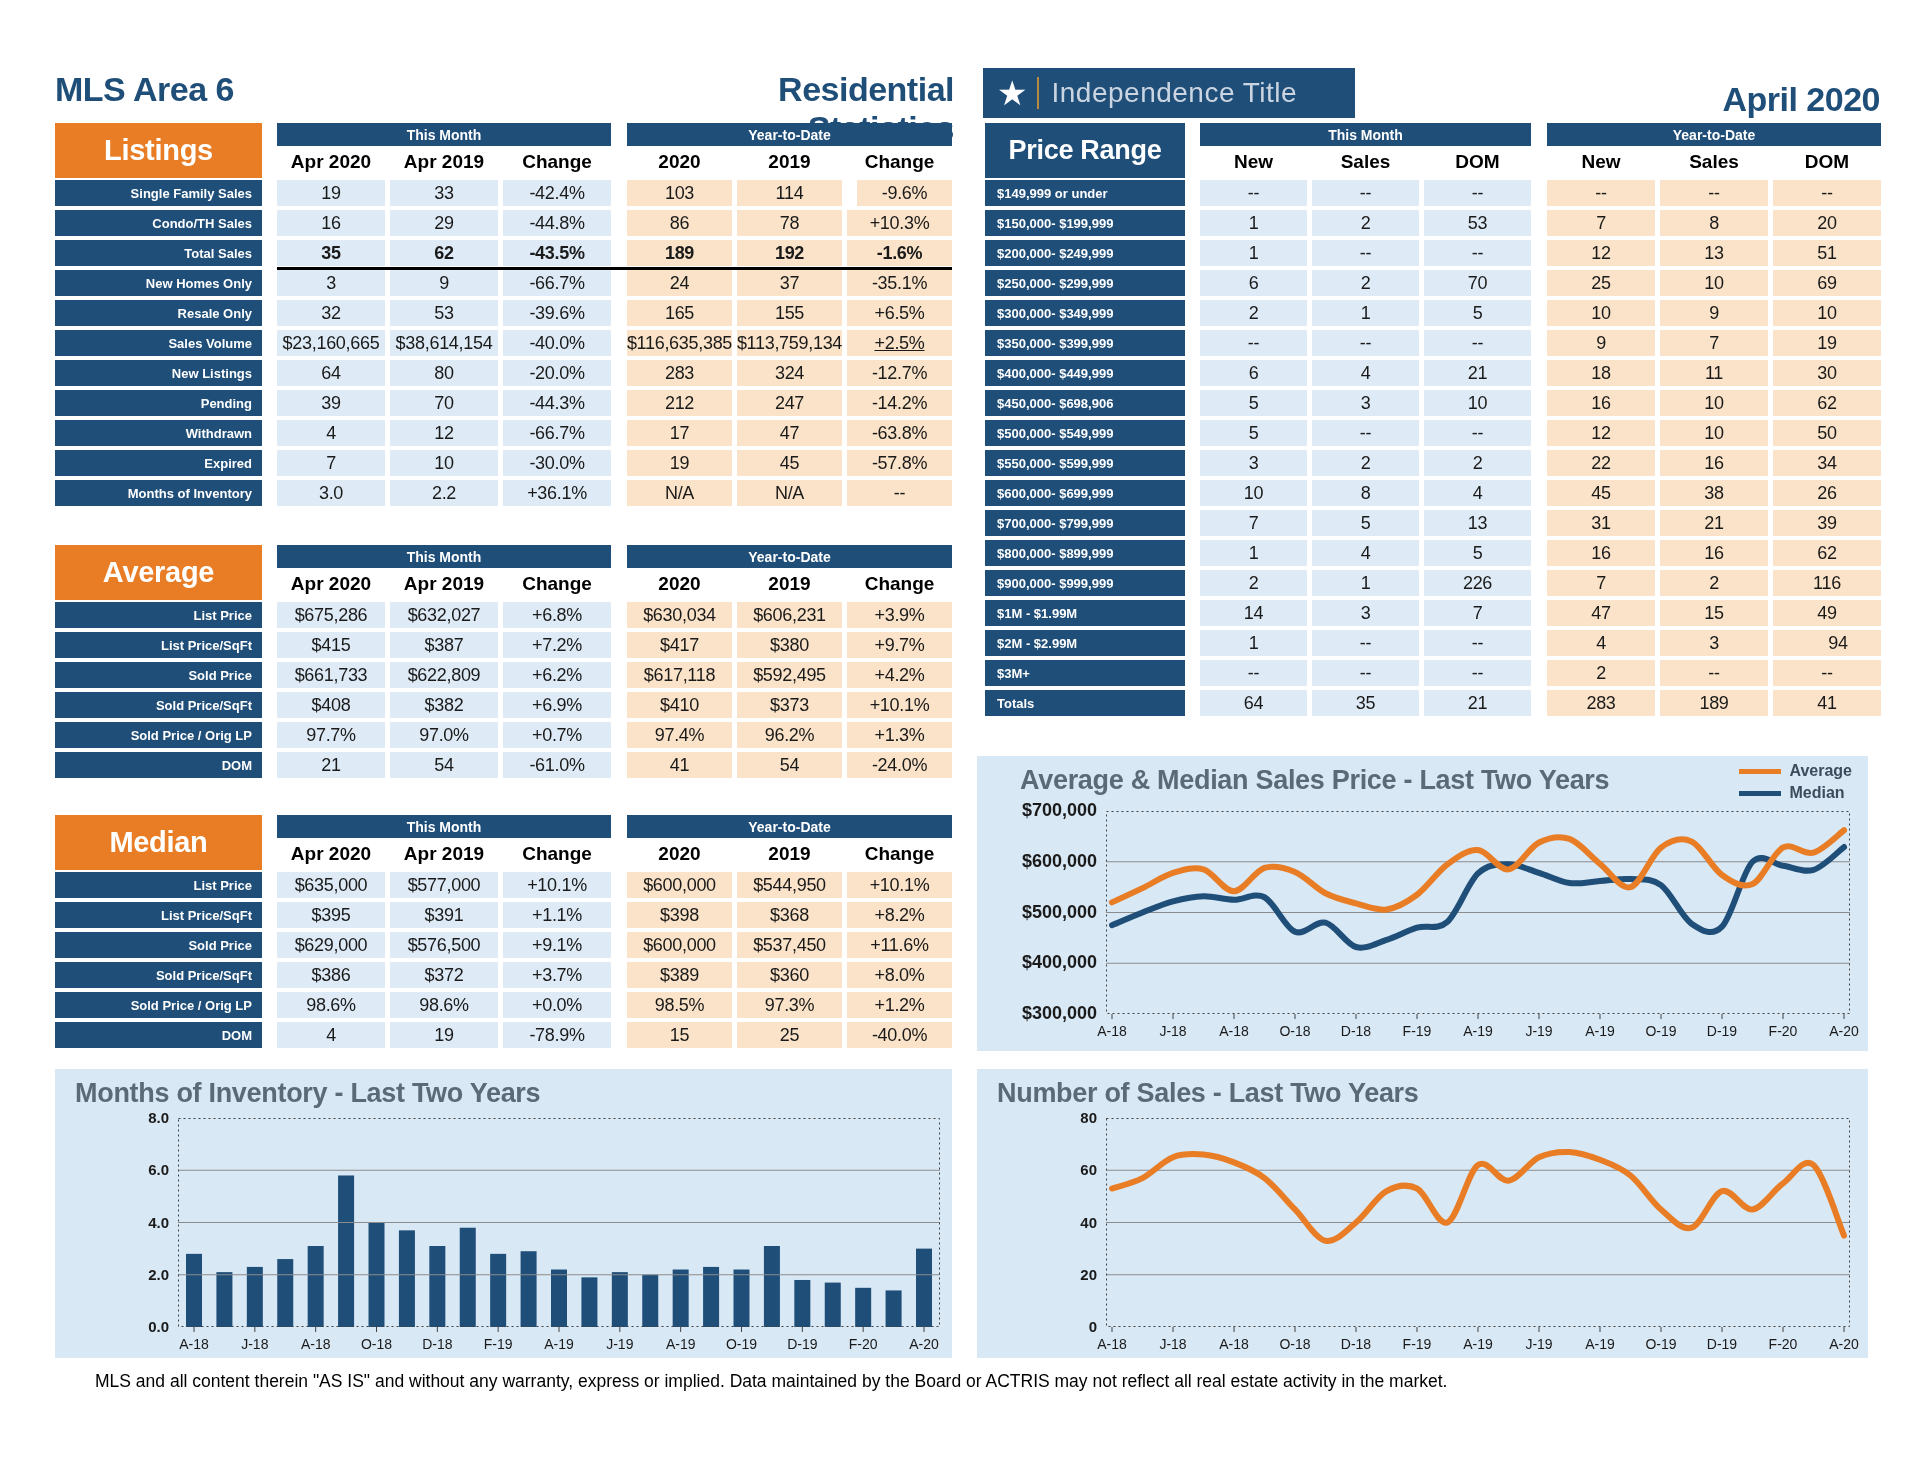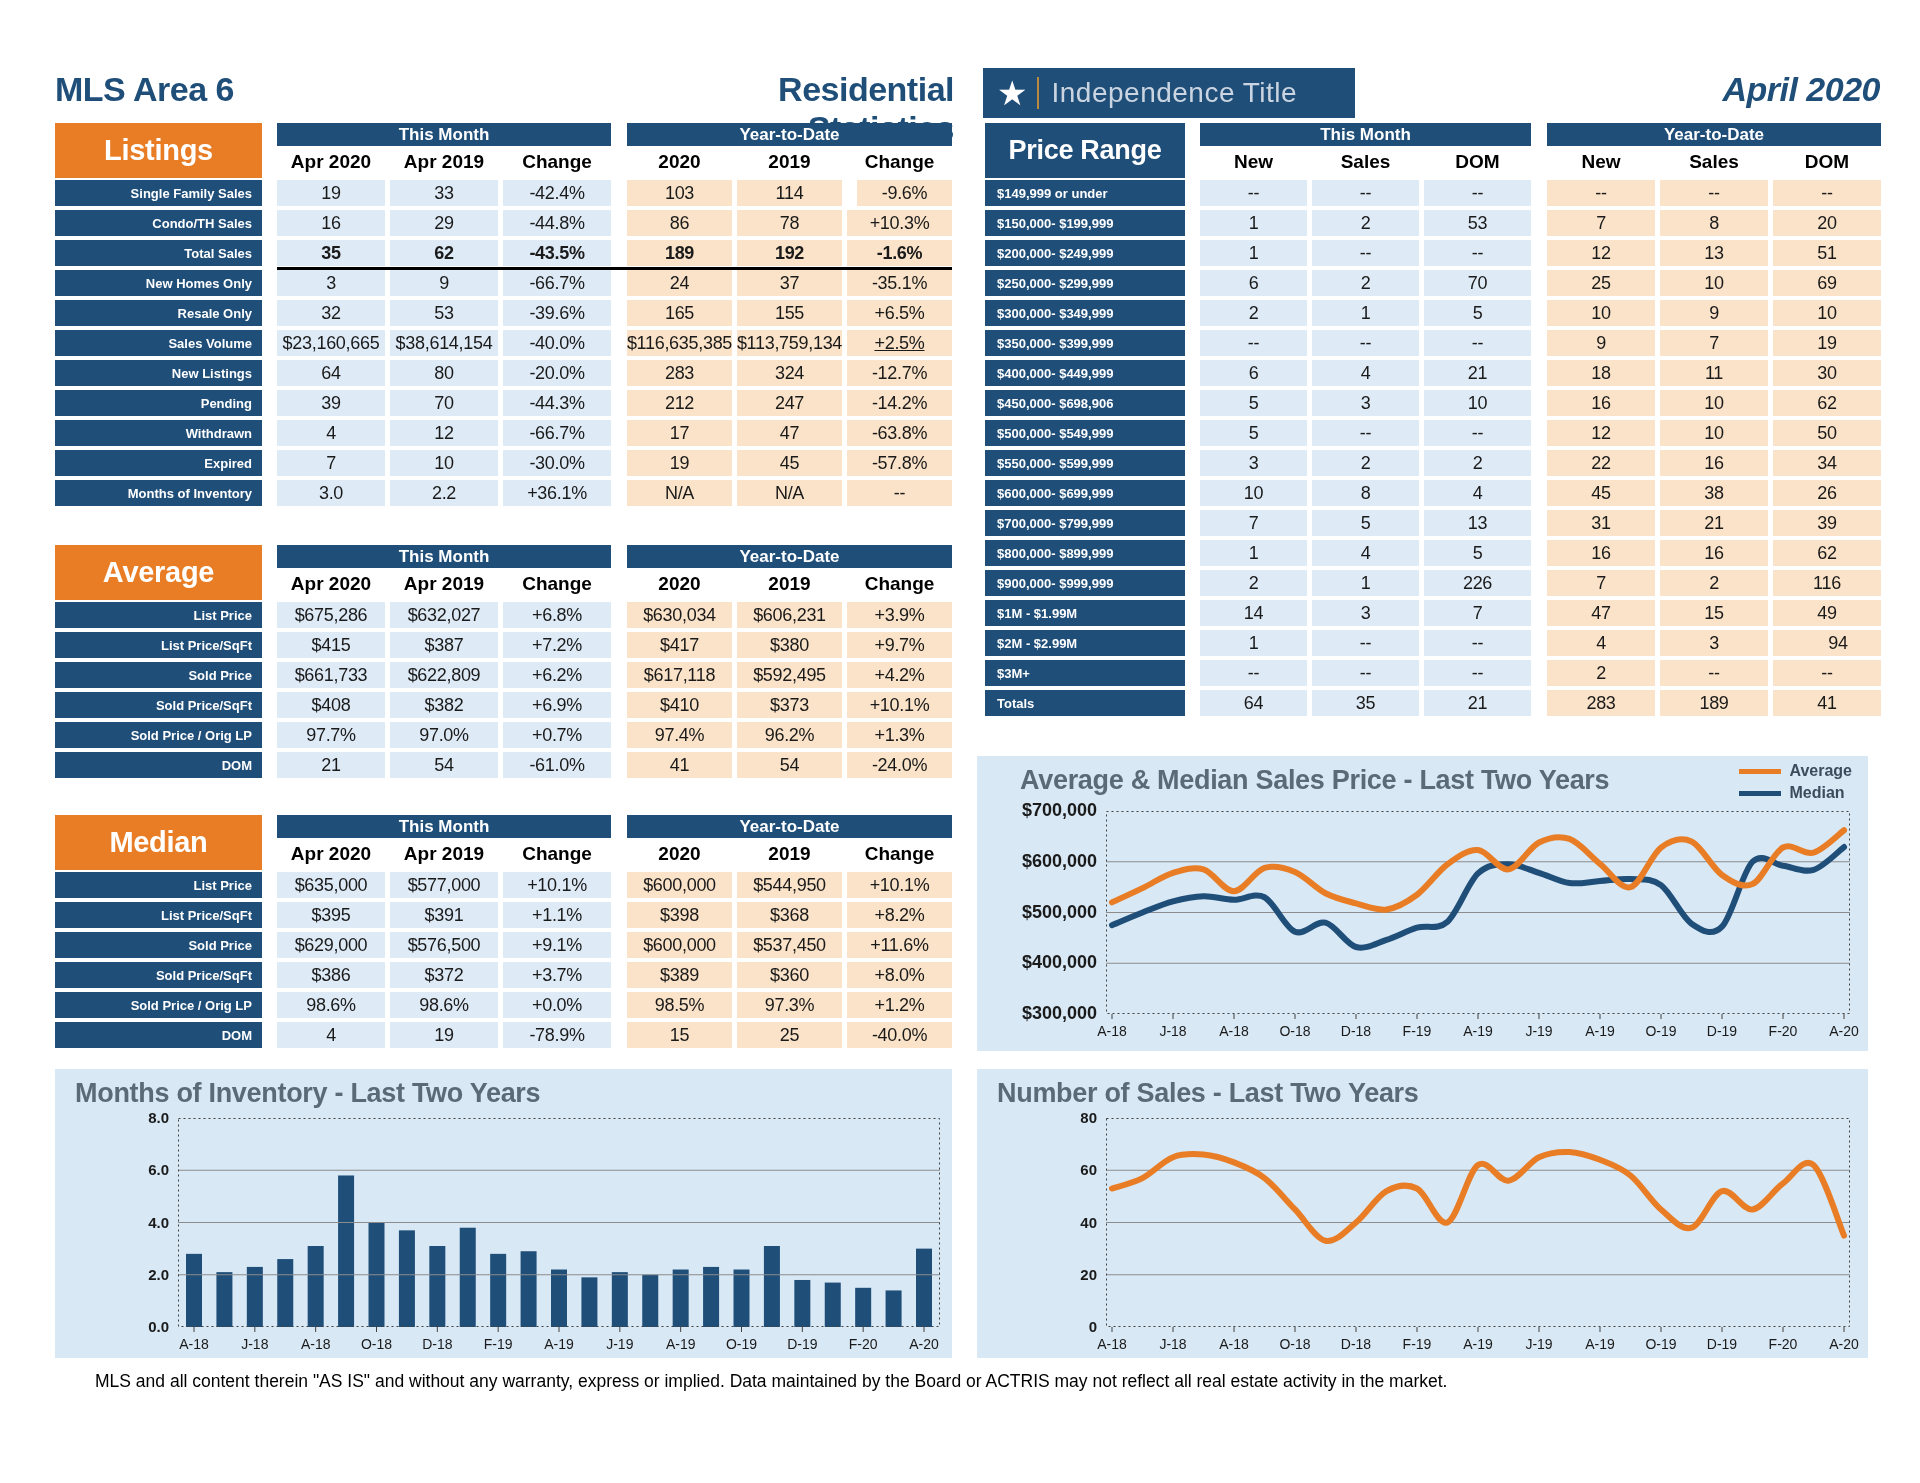--- a/index.html
+++ b/index.html
@@ -4,21 +4,21 @@
 <style>
   html,body{margin:0;padding:0;}
   body{width:1920px;height:1483px;position:relative;background:#ffffff;
        font-family:"Liberation Sans", sans-serif;overflow:hidden;}
   #page{position:absolute;inset:0;}
 
   
   .hdr-title{position:absolute;font-size:34px;font-weight:bold;color:#1F4E79;letter-spacing:-0.5px;}
   #area-title{left:55px;top:70px;}
   #report-title{left:634px;top:70px;width:320px;text-align:right;}
-  #date-title{left:1560px;top:70px;width:320px;text-align:right;font-style:italic;}
+  #date-title{left:1560px;top:80px;width:320px;text-align:right;}
   #logo{position:absolute;left:983px;top:68px;width:372px;height:50px;background:#1F4E79;
         display:flex;align-items:center;padding-left:14px;box-sizing:border-box;}
   .logo-star{color:#ffffff;font-size:34px;line-height:1;margin-right:10px;}
   .logo-divider{width:2px;height:32px;background:#B98A3E;margin-right:12px;}
   .logo-text{color:#CBD5E1;font-size:28px;letter-spacing:0.5px;font-weight:400;white-space:nowrap;}
 
   
   .tbl{position:absolute;}
   .tbl-left{--cols:207px 5px 108px 108px 108px 6px 105px 105px 105px;width:897px;}
   .tbl-price{--cols:200px 5px 107px 107px 107px 6px 108px 108px 108px;width:896px;}
@@ -29,21 +29,21 @@
 
   .thead{display:grid;grid-template-columns:var(--cols);grid-template-rows:23px 32px;
          column-gap:5px;margin-bottom:2px;}
   .trow{display:grid;grid-template-columns:var(--cols);column-gap:5px;height:26px;
         margin-bottom:4px;position:relative;}
 
   .tbl-label{grid-row:1/3;grid-column:1;display:flex;align-items:center;justify-content:center;
              color:#fff;font-weight:bold;font-size:29px;letter-spacing:-0.3px;}
   .tbl-label.orange{background:#E87D26;}
   .tbl-label.navy{background:#1F4E79;font-size:27px;}
-  .secbar{grid-row:1;background:#1F4E79;color:#fff;font-weight:bold;font-size:17px;
+  .secbar{grid-row:1;background:#1F4E79;color:#fff;font-weight:bold;font-size:14px;
           display:flex;align-items:center;justify-content:center;}
   .secbar.tmspan{grid-column:3/6;}
   .secbar.ytdspan{grid-column:7/10;}
   .colhead{grid-row:2;display:flex;align-items:center;justify-content:center;
            font-weight:bold;font-size:19px;color:#000;}
 
   .rlabel{grid-column:1;background:#1F4E79;color:#fff;font-weight:bold;font-size:13px;
           display:flex;align-items:center;white-space:nowrap;}
   .tbl-left .rlabel{justify-content:flex-end;padding-right:10px;}
   .tbl-price .rlabel{justify-content:flex-start;padding-left:12px;}

